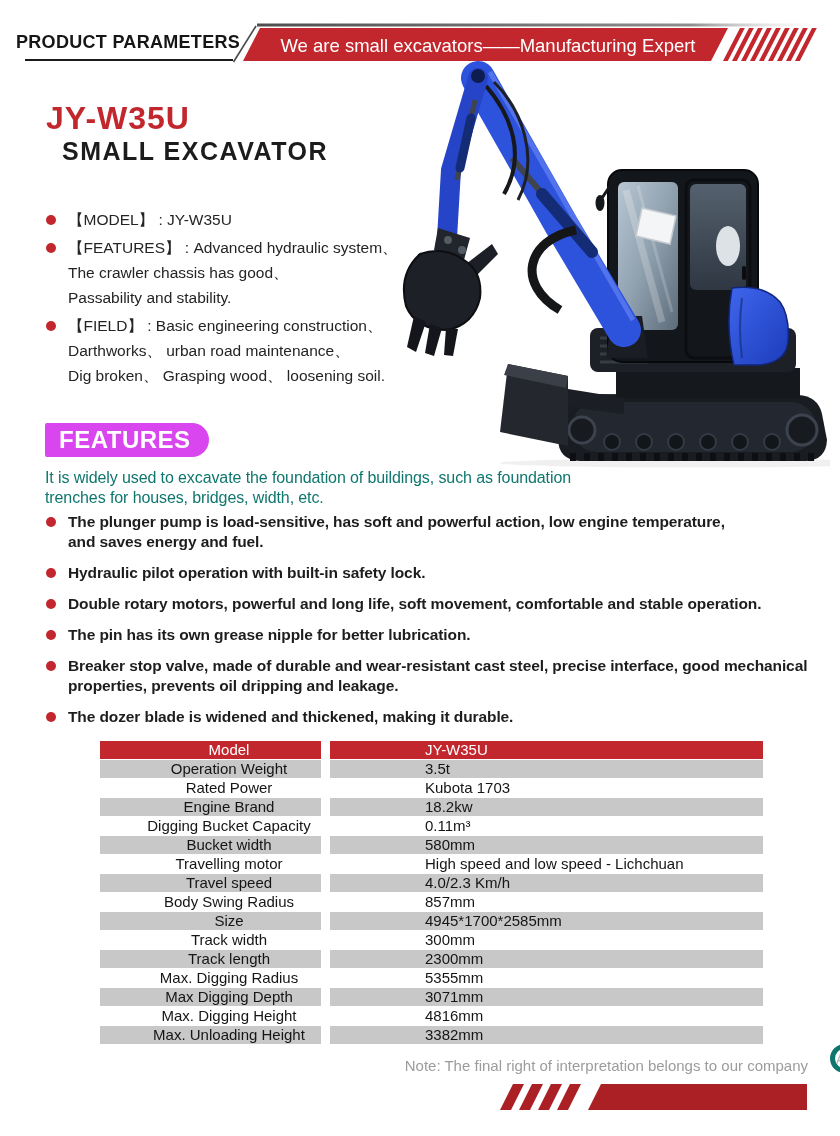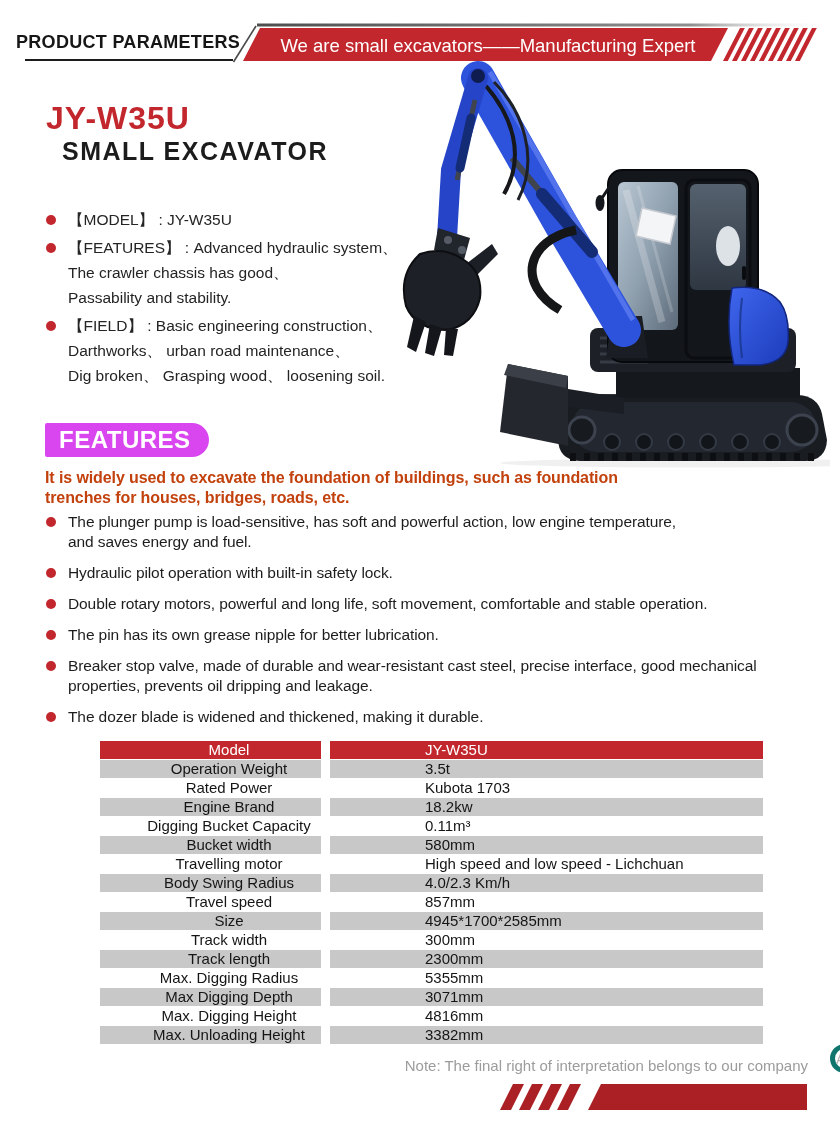--- a/index.html
+++ b/index.html
@@ -25,23 +25,23 @@
   .b-item{position:relative;padding-left:22px;margin-bottom:3px;}
   .b-dot{position:absolute;left:0;width:10px;height:10px;border-radius:50%;background:#c2272d;}
   .about .b-dot{top:8px;}
   .about .b-line{line-height:25px;font-size:15.5px;color:#242424;white-space:nowrap;}
   
   .feat-banner{
     position:absolute;left:45px;top:423px;width:164px;height:34px;box-sizing:border-box;
     background:#d946ef;border-radius:2px 17px 17px 2px;color:#fff;
     font-size:24px;font-weight:700;line-height:34px;padding-left:14px;letter-spacing:.5px;
   }
-  .feat-intro{position:absolute;left:45px;top:468px;font-size:16px;font-weight:700;color:#c2410c;}
+  .feat-intro{position:absolute;left:45px;top:468px;font-size:16px;font-weight:400;color:#0f766e;}
   .feat-intro .b-line{line-height:20px;white-space:nowrap;letter-spacing:-.1px;}
-  .feat-list{position:absolute;left:46px;top:512px;width:780px;}
+  .feat-list{position:absolute;left:46px;top:512px;width:780px;font-weight:bold;}
   .feat-list .b-item{margin-bottom:11px;}
   .feat-list .b-dot{top:5px;}
   .feat-list .b-line{line-height:20px;font-size:15.5px;color:#1d1d1d;white-space:nowrap;letter-spacing:-.1px;}
   
   .spec-table{position:absolute;left:100px;top:741px;display:flex;}
   .spec-col{display:flex;flex-direction:column;}
   .spec-col.left{width:221px;margin-right:9px;}
   .spec-col.right{width:433px;}
   .cell{
     height:19px;box-sizing:border-box;line-height:18px;font-size:15px;color:#151515;
@@ -196,21 +196,21 @@
     <span class="b-dot"></span>
     <div class="b-line">【FIELD】 :  Basic engineering construction、</div>
     <div class="b-line">Darthworks、 urban road maintenance、</div>
     <div class="b-line">Dig broken、 Grasping wood、 loosening soil.</div>
   </div>
 </div>
 
 <div class="feat-banner">FEATURES</div>
 <div class="feat-intro">
   <div class="b-line">It is widely used to excavate the foundation of buildings, such as foundation</div>
-  <div class="b-line">trenches for houses, bridges, roads, etc.</div>
+  <div class="b-line">trenches for houses, bridges, width, etc.</div>
 </div>
 <div class="feat-list">
   <div class="b-item">
     <span class="b-dot"></span>
     <div class="b-line">The plunger pump is load-sensitive, has soft and powerful action, low engine temperature,</div>
     <div class="b-line">and saves energy and fuel.</div>
   </div>
   <div class="b-item">
     <span class="b-dot"></span>
     <div class="b-line">Hydraulic pilot operation with built-in safety lock.</div>
@@ -236,22 +236,22 @@
 
 <div class="spec-table">
   <div class="spec-col left">
     <div class="cell">Model</div>
     <div class="cell">Operation Weight</div>
     <div class="cell">Rated Power</div>
     <div class="cell">Engine Brand</div>
     <div class="cell">Digging Bucket Capacity</div>
     <div class="cell">Bucket width</div>
     <div class="cell">Travelling motor</div>
+    <div class="cell">Travel speed</div>
     <div class="cell">Body Swing Radius</div>
-    <div class="cell">Travel speed</div>
     <div class="cell">Size</div>
     <div class="cell">Track width</div>
     <div class="cell">Track length</div>
     <div class="cell">Max. Digging Radius</div>
     <div class="cell">Max Digging Depth</div>
     <div class="cell">Max. Digging Height</div>
     <div class="cell">Max. Unloading Height</div>
   </div>
   <div class="spec-col right">
     <div class="cell">JY-W35U</div>

